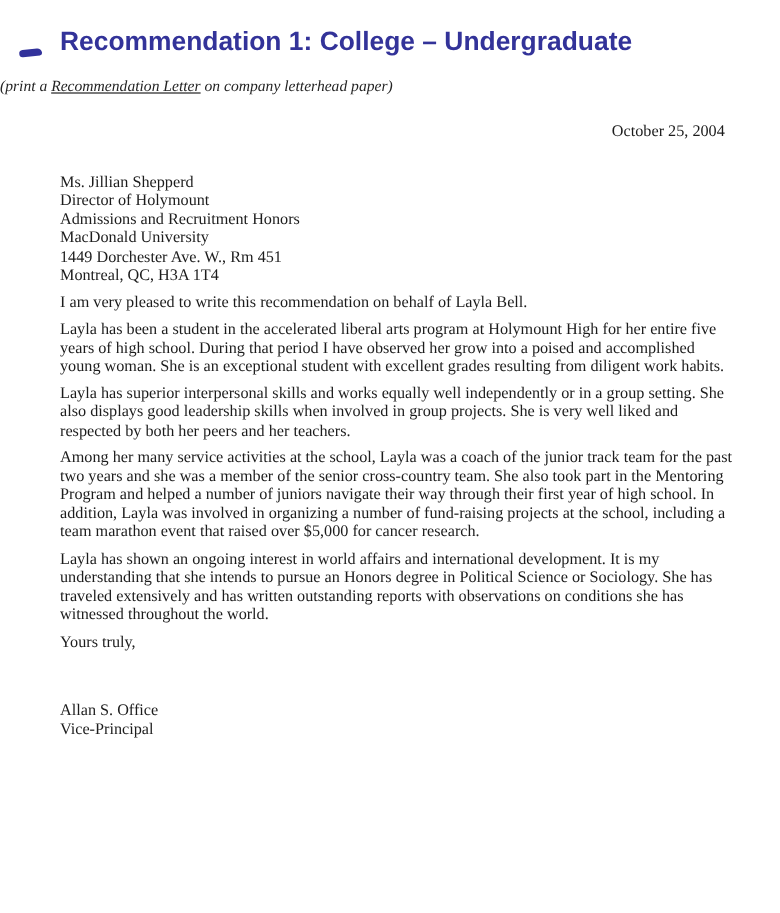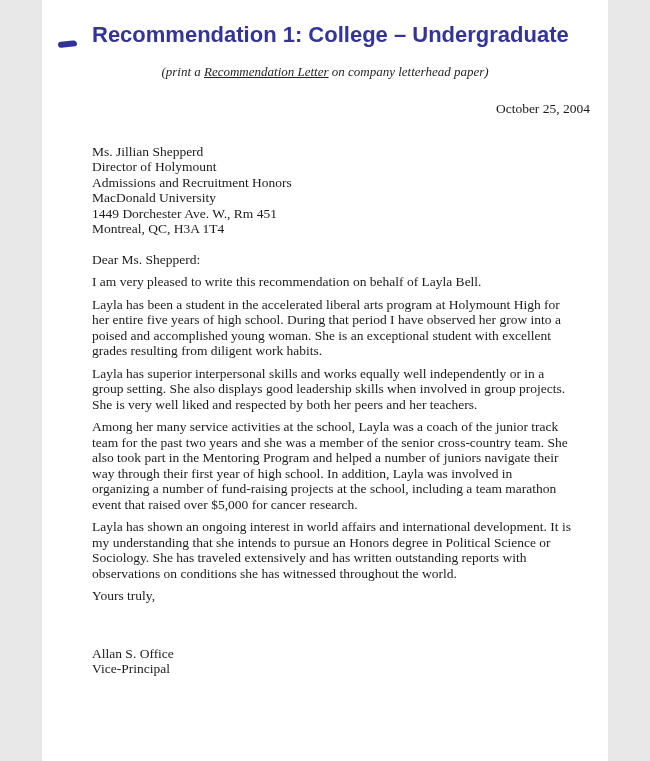--- a/index.html
+++ b/index.html
@@ -1,18 +1,18 @@
 <!DOCTYPE html>
 <html><head>
 <meta charset="utf-8">
 <style>
   html, body { margin: 0; padding: 0; background: #e8e8e8; }
   .page {
     position: relative;
-    width: 566px;
+    width: 650px;
     height: 761px;
     margin: 0 auto;
     background: #ffffff;
     font-family: "Liberation Serif", serif;
     color: #1c1c1c;
     overflow: hidden;
     box-sizing: border-box;
   }
   .stray-mark {
     position: absolute;
@@ -28,30 +28,30 @@
     margin: 0;
     padding: 22px 30px 0 50px;
     font-family: "Liberation Sans", sans-serif;
     font-weight: bold;
     font-size: 22px;
     line-height: 26px;
     color: #333399;
   }
   .doc-subtitle {
     margin-top: 16px;
-    text-align: center;
+    text-align: left;
     font-style: italic;
     font-size: 13px;
     line-height: 15px;
     color: #242424;
   }
   .doc-subtitle .u { text-decoration: underline; }
   .doc-date {
     margin-top: 22px;
-    padding-right: 18px;
+    padding-right: 46px;
     text-align: right;
     font-size: 13.5px;
     line-height: 15.5px;
   }
   .recipient {
     margin: 27px 38px 0 50px;
     font-size: 13.5px;
     line-height: 15.5px;
   }
   .letter-body {
@@ -83,21 +83,20 @@
   <div class="recipient">
     <div>Ms. Jillian Shepperd</div>
     <div>Director of Holymount</div>
     <div>Admissions and Recruitment Honors</div>
     <div>MacDonald University</div>
     <div>1449 Dorchester Ave. W., Rm 451</div>
     <div>Montreal, QC, H3A 1T4</div>
   </div>
 
   <div class="letter-body">
-    <div class="salutation">Dear Ms. Shepperd:</div>
 
     <p>I am very pleased to write this recommendation on behalf of Layla Bell.</p>
     <p>Layla has been a student in the accelerated liberal arts program at Holymount High for her entire five years of high school. During that period I have observed her grow into a poised and accomplished young woman. She is an exceptional student with excellent grades resulting from diligent work habits.</p>
     <p>Layla has superior interpersonal skills and works equally well independently or in a group setting. She also displays good leadership skills when involved in group projects. She is very well liked and respected by both her peers and her teachers.</p>
     <p>Among her many service activities at the school, Layla was a coach of the junior track team for the past two years and she was a member of the senior cross-country team. She also took part in the Mentoring Program and helped a number of juniors navigate their way through their first year of high school. In addition, Layla was involved in organizing a number of fund-raising projects at the school, including a team marathon event that raised over $5,000 for cancer research.</p>
     <p>Layla has shown an ongoing interest in world affairs and international development. It is my understanding that she intends to pursue an Honors degree in Political Science or Sociology. She has traveled extensively and has written outstanding reports with observations on conditions she has witnessed throughout the world.</p>
 
     <div class="valediction">Yours truly,</div>
 
     <div class="signature-block">

